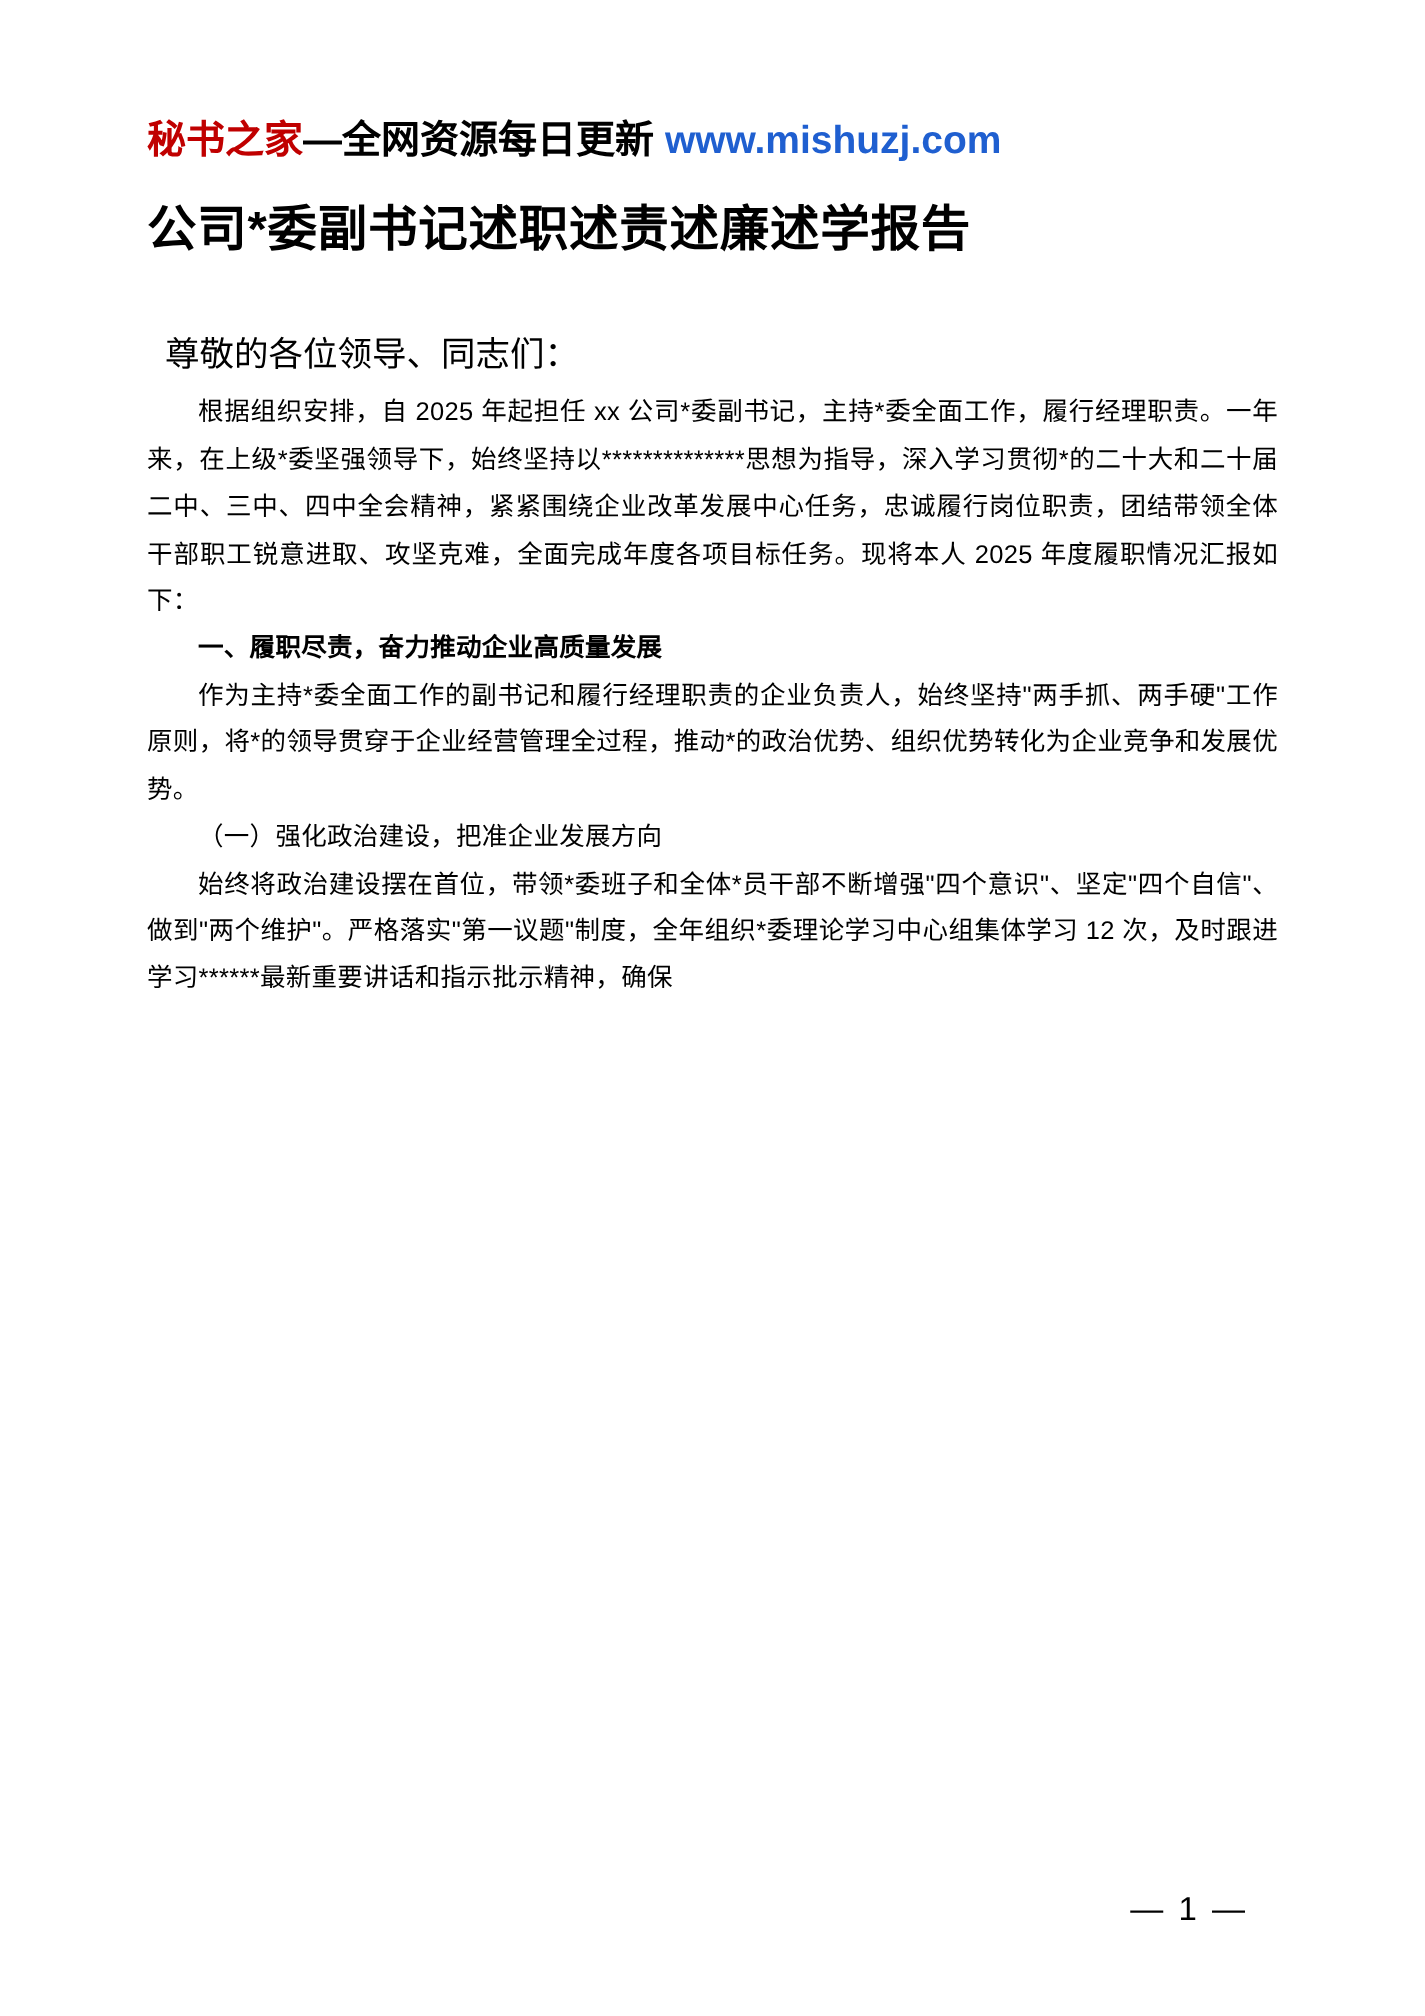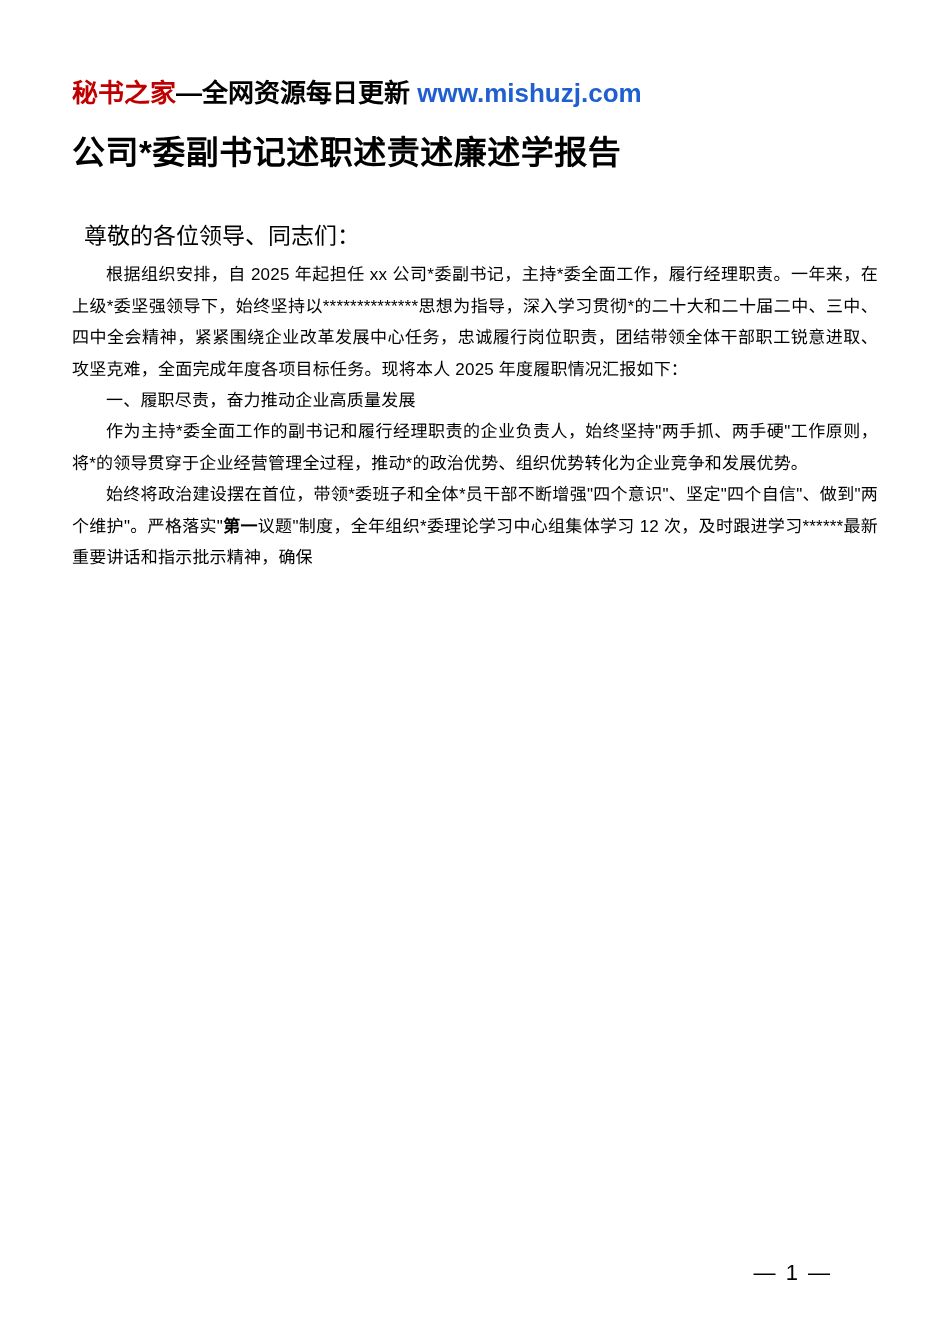--- a/index.html
+++ b/index.html
@@ -14,21 +14,21 @@
     font-family: "Liberation Sans", "DejaVu Sans", sans-serif;
     color: #000000;
     overflow: hidden;
   }
   .page {
     position: absolute;
     left: 0; top: 0;
     width: 950px;
     height: 1344px;
     box-sizing: border-box;
-    padding: 0 72px;
+    padding: 0 98px;
   }
 
   
   .banner {
     margin-top: 78px;
     font-size: 26px;
     line-height: 1.2;
     white-space: nowrap;
     font-weight: bold;
     letter-spacing: 0px;
@@ -68,28 +68,28 @@
     line-height: 1.85;
     margin: 0;
     text-align: justify;
     text-justify: inter-ideograph;
     letter-spacing: 0.2px;
   }
   p.indent {
     text-indent: 2em;
   }
   p.heading-1 {
-    font-weight: normal;
+    font-weight: bold;
     text-indent: 2em;
   }
   p.heading-2 {
     text-indent: 2em;
   }
   .gap-sm { height: 6px; }
-  .bold { font-weight: bold; margin-top: 48px; }
+  .bold { font-weight: normal; margin-top: 48px; }
 
   
   .page-number {
     position: absolute;
     right: 118px;
     bottom: 58px;
     font-size: 22px;
     letter-spacing: 2px;
   }
 </style>
@@ -107,18 +107,19 @@
   <div class="salutation">尊敬的各位领导、同志们：</div>
 
   <div class="gap-sm"></div>
 
   <p class="body indent">根据组织安排，自 2025 年起担任 xx 公司*委副书记，主持*委全面工作，履行经理职责。一年来，在上级*委坚强领导下，始终坚持以**************思想为指导，深入学习贯彻*的二十大和二十届二中、三中、四中全会精神，紧紧围绕企业改革发展中心任务，忠诚履行岗位职责，团结带领全体干部职工锐意进取、攻坚克难，全面完成年度各项目标任务。现将本人 2025 年度履职情况汇报如下：</p>
 
   <p class="body heading-1">一、履职尽责，奋力推动企业高质量发展</p>
 
   <p class="body indent">作为主持*委全面工作的副书记和履行经理职责的企业负责人，始终坚持"两手抓、两手硬"工作原则，将*的领导贯穿于企业经营管理全过程，推动*的政治优势、组织优势转化为企业竞争和发展优势。</p>
 
+  <p class="body heading-2">（一）强化政治建设，把准企业发展方向</p>
 
   <p class="body indent"><span>始终将政治建设摆在首位，带领*委班子和全体*员干部不断增强"四个意识"、坚定"四个自信"、做到"两个维护"。严格落实"</span><span class="bold">第一</span><span>议题"制度，全年组织*委理论学习中心组集体学习 12 次，及时跟进学习******最新重要讲话和指示批示精神，确保</span></p>
 
   <div class="page-number">— 1 —</div>
 
 </div>
 
 </body></html>

